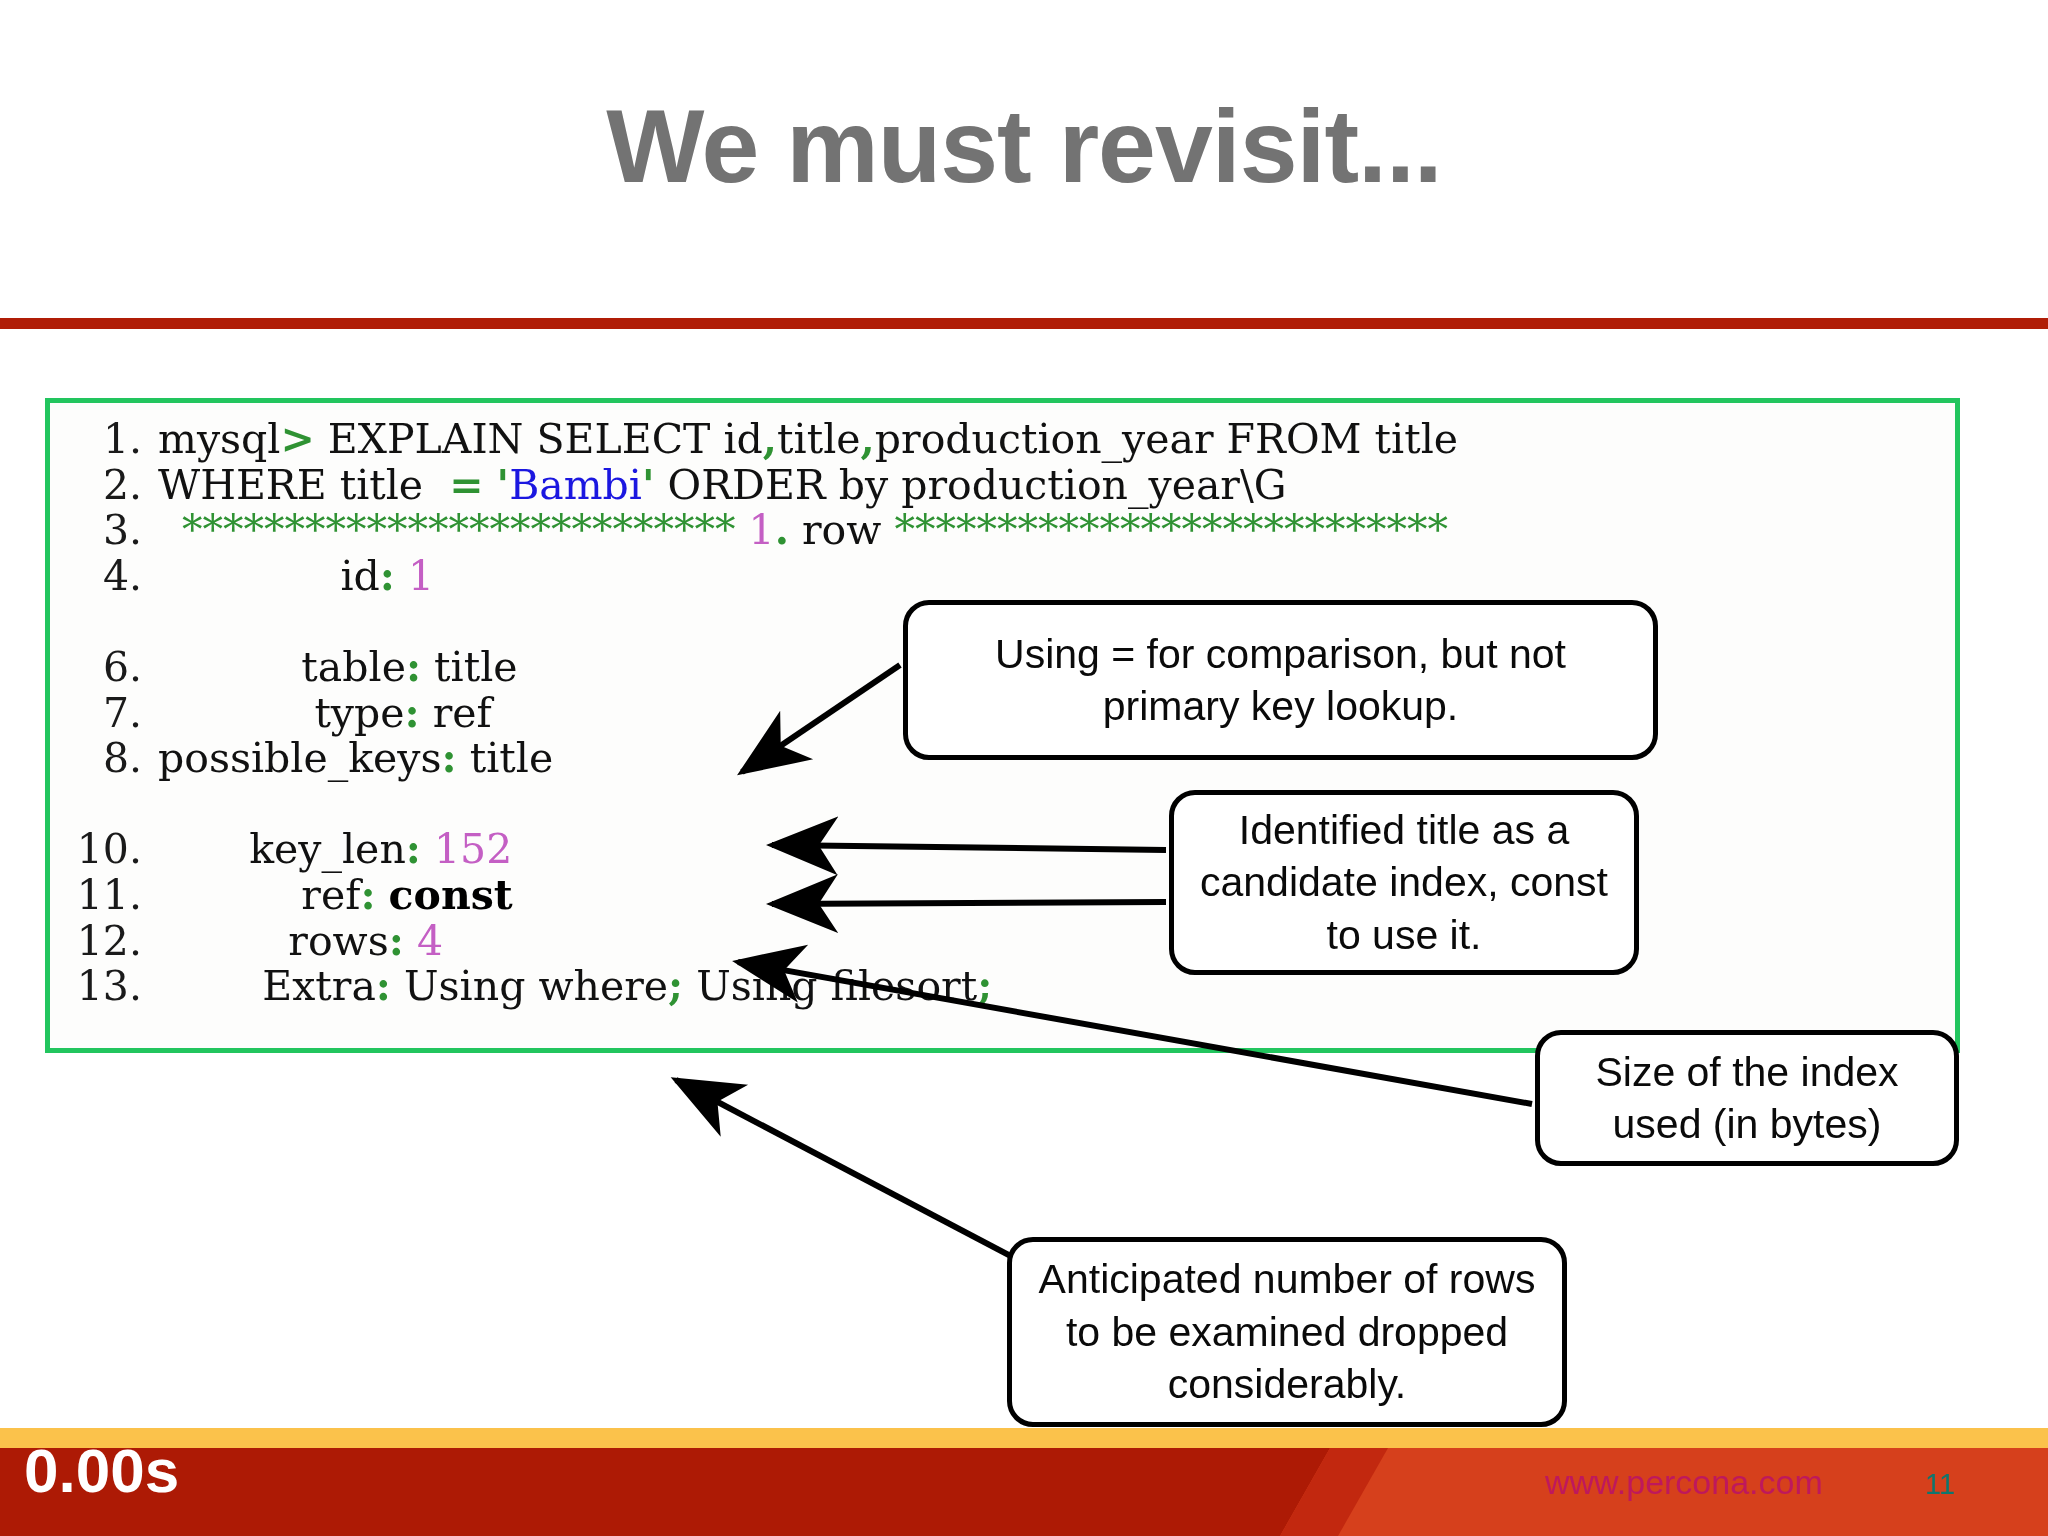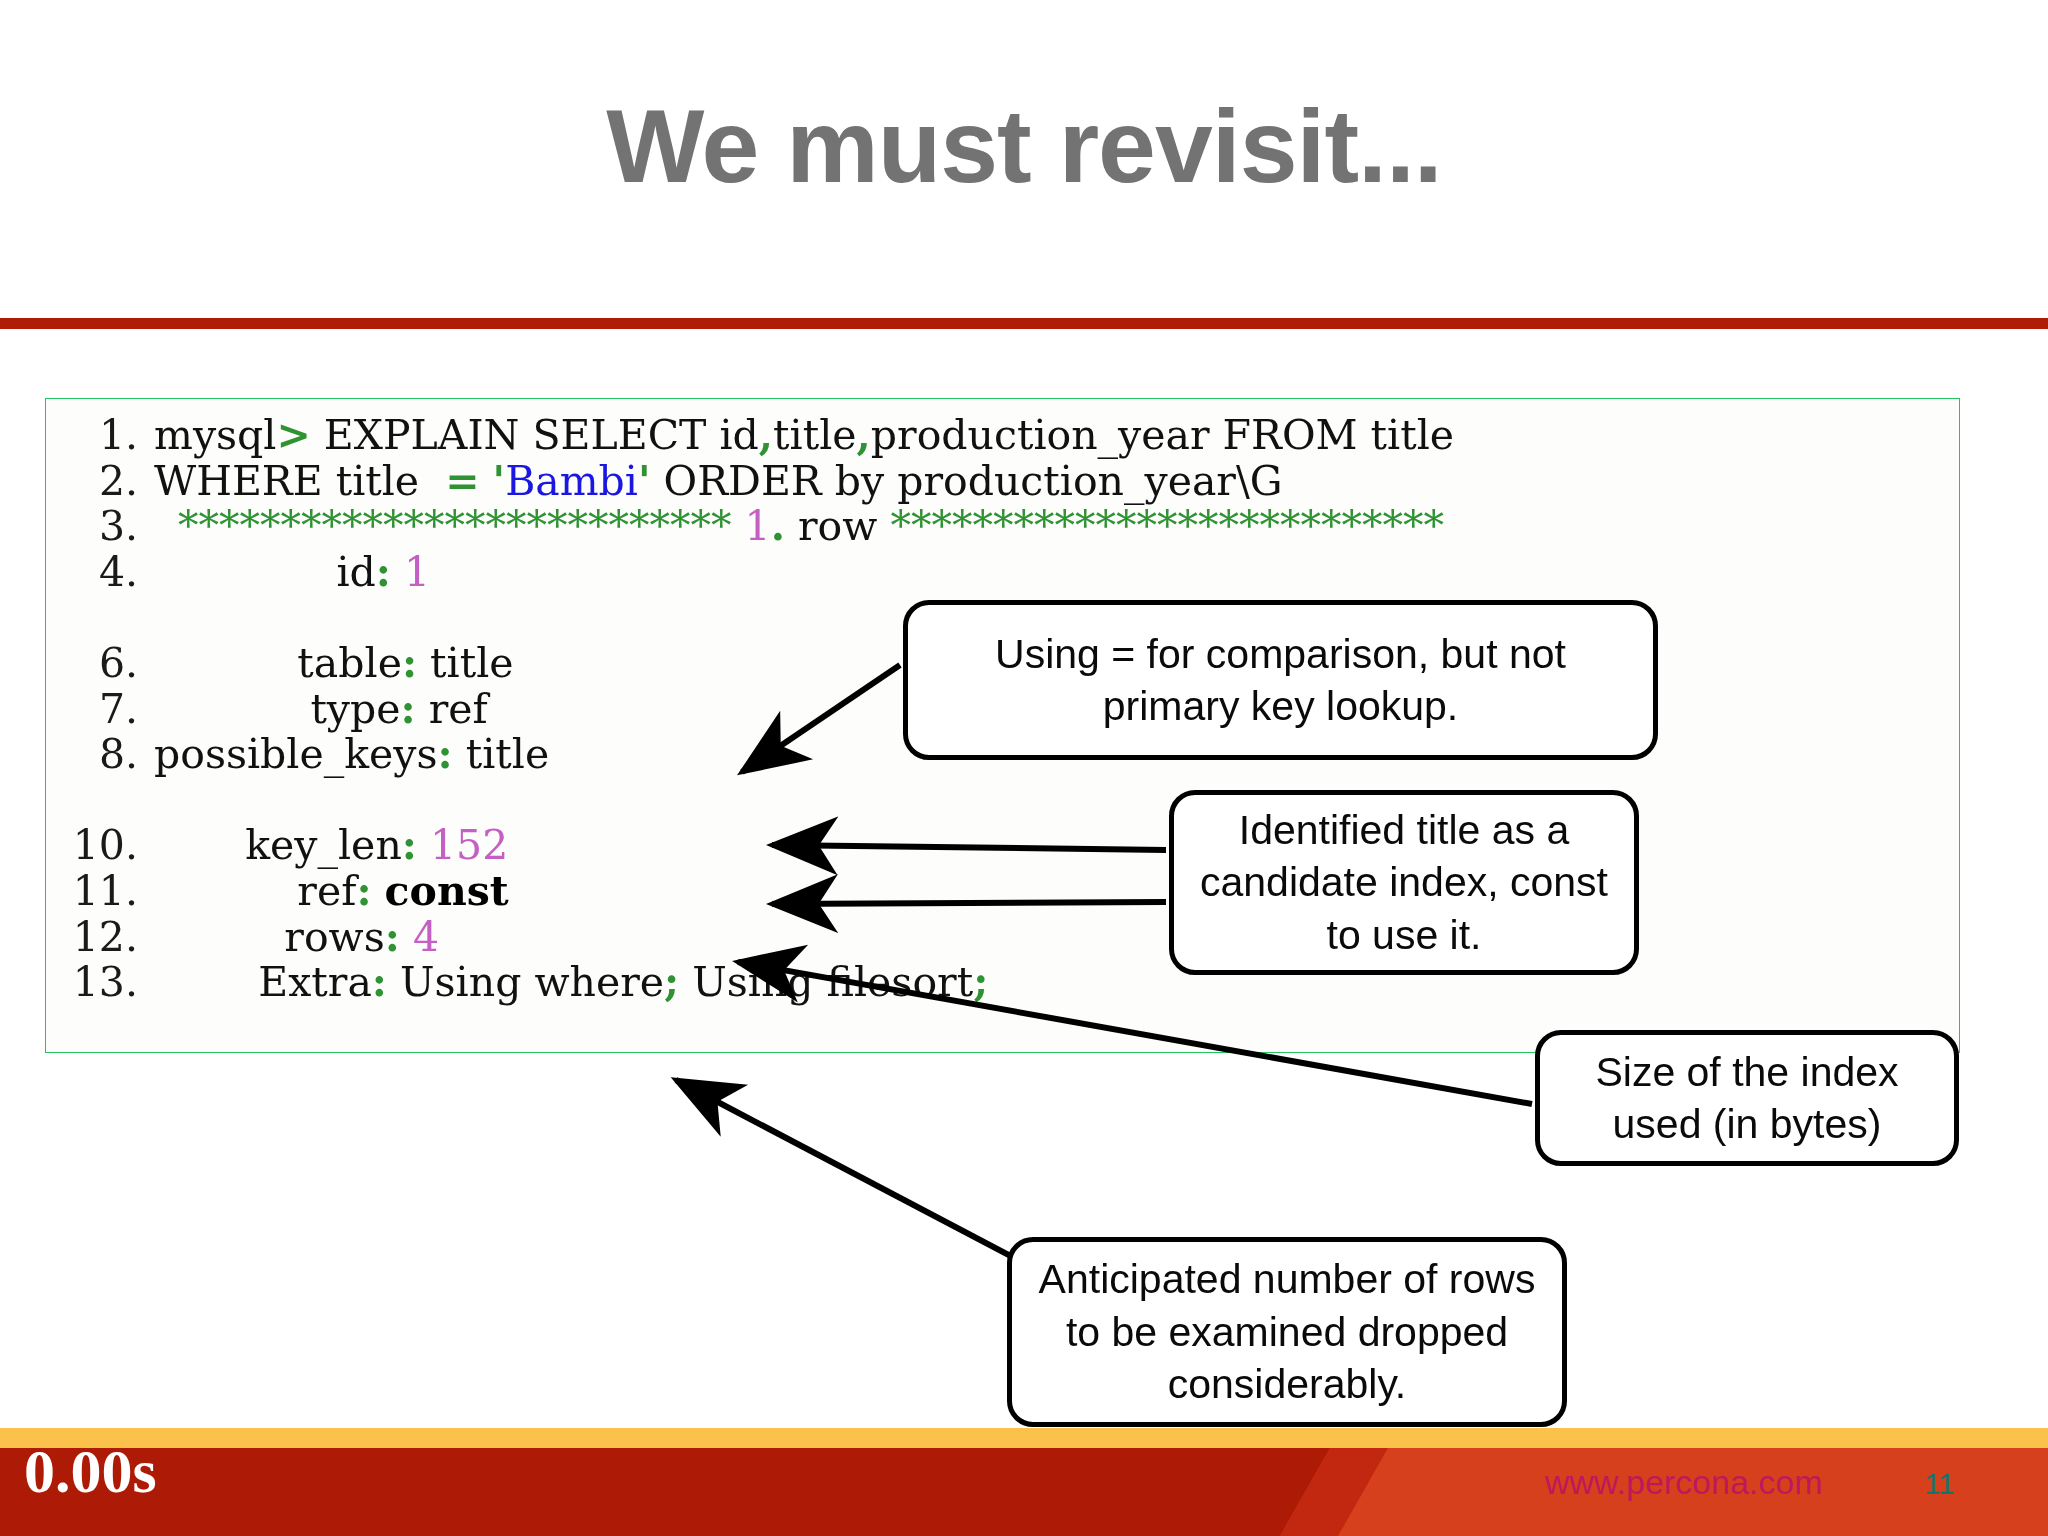--- a/index.html
+++ b/index.html
@@ -32,21 +32,21 @@
     left: 0; top: 318px; width: 2048px; height: 11px;
     background: #b01d07;
   }
 
   
   #code-block {
     position: absolute;
     left: 45px; top: 398px;
     width: 1915px; height: 655px;
     background: #fdfdfc;
-    border: 1px solid #22c55e;
+    border: 5px solid #22c55e;
     box-sizing: border-box;
     overflow: hidden;
   }
   .code-line {
     position: absolute;
     left: 0;
     font-family: "DejaVu Serif", "Liberation Serif", serif;
     font-size: 41px;
     line-height: 44px;
     white-space: pre;
@@ -124,21 +124,21 @@
   }
   #footer-midtone {
     position: absolute;
     left: -10px; top: 0; width: 1420px; height: 88px;
     background: #c2280f;
     clip-path: polygon(1340px 0, 1398px 0, 1348px 88px, 1290px 88px);
   }
   #timer-label {
     position: absolute;
     left: 24px; top: 1440px;
-    font-family: Liberation Serif, serif;
+    font-family: Liberation Sans, sans-serif;
     font-weight: bold;
     font-size: 62px;
     color: #ffffff;
     z-index: 9;
     line-height: 1;
   }
   #footer-url {
     position: absolute;
     left: 1545px; top: 1463px;
     font-family: "Liberation Sans", sans-serif;

